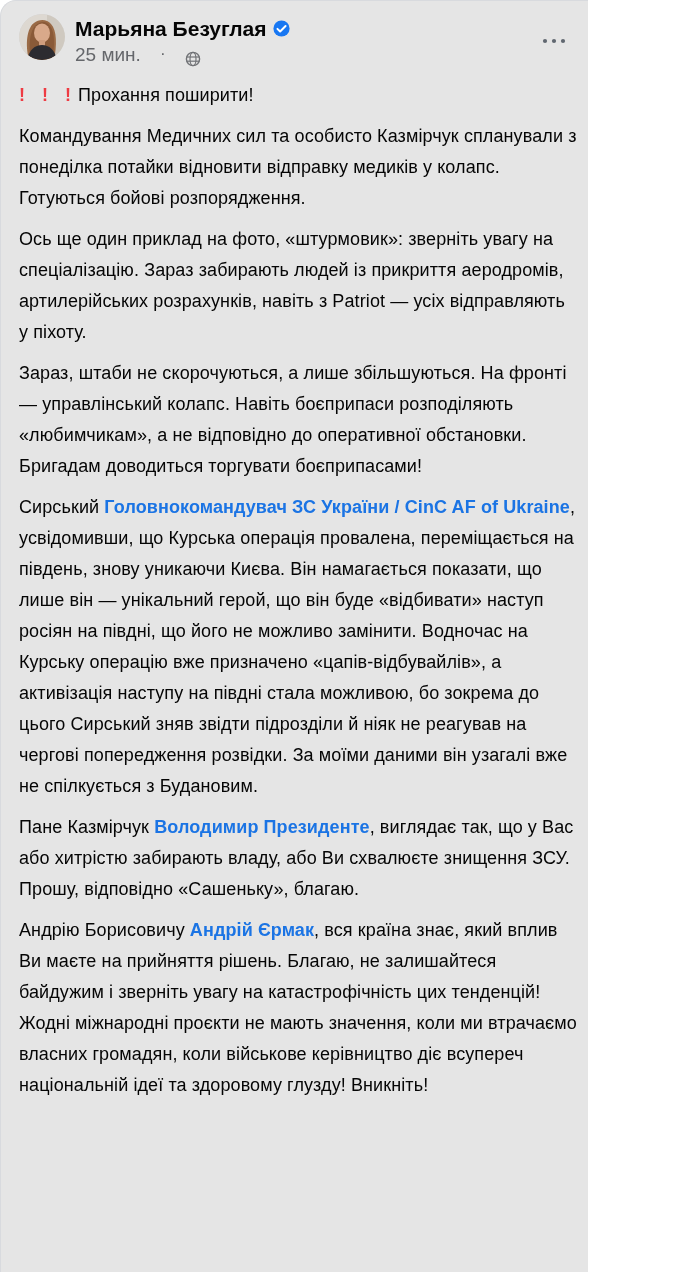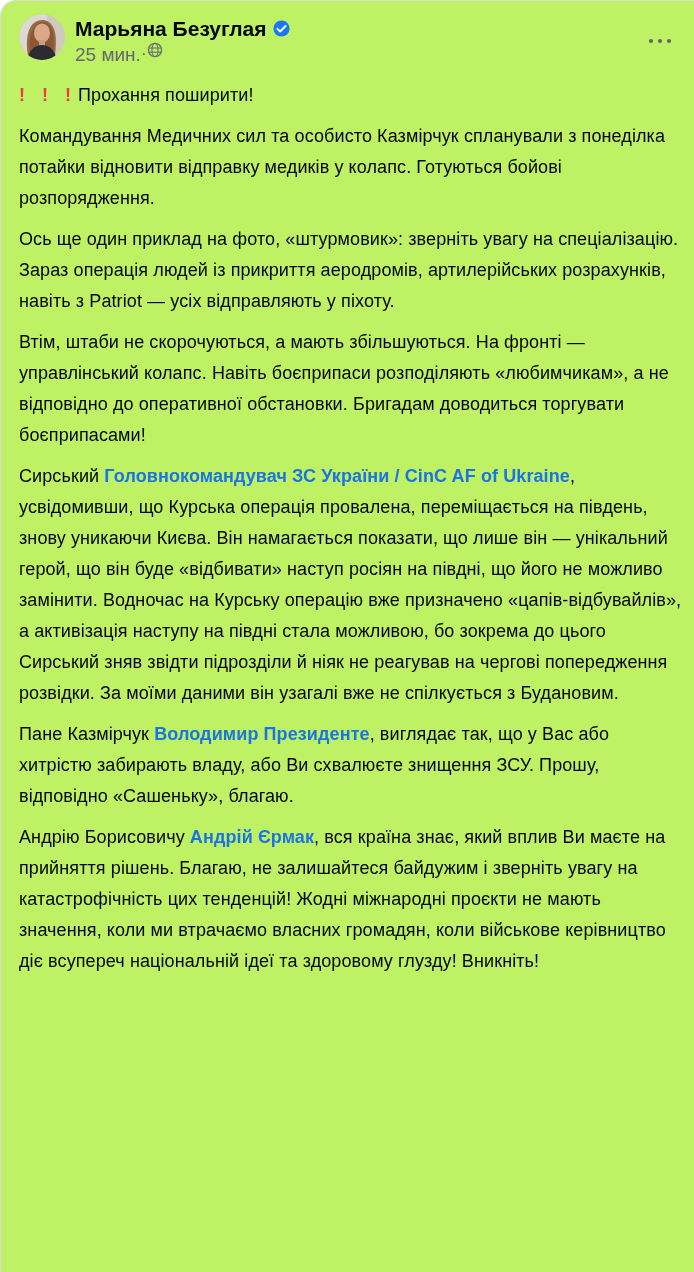--- a/index.html
+++ b/index.html
@@ -11,23 +11,23 @@
     --card-border: #d8dade;
   }
   *{box-sizing:border-box;margin:0;padding:0;}
   html,body{background:#fff;}
   body{
     font-family:"Liberation Sans","DejaVu Sans",sans-serif;
     color:var(--text);
     width:694px;
   }
   .card{
-    width:694px;
+    width:588px;
     min-height:1272px;
-    background:#bef264;
+    background:#e5e5e5;
     border-left:1px solid var(--card-border);
     border-top:1px solid var(--card-border);
     border-top-left-radius:16px;
     overflow:hidden;
     position:relative;
   }
   
   .post-header{
     display:flex;
     align-items:flex-start;
@@ -57,22 +57,22 @@
   }
   .author{
     font-size:21px;
     font-weight:700;
     color:var(--text);
     cursor:pointer;
   }
   .badge{display:inline-flex;width:17px;height:17px;}
   .meta-row{
     display:flex;
-    align-items:flex-start;
-    gap:0;
+    align-items:flex-end;
+    gap:19px;
     color:var(--muted);
     font-size:19px;
     line-height:25px;
   }
   .meta-row .sep{font-size:17px;position:relative;top:-1px;}
   .globe{display:inline-flex;width:16px;height:16px;opacity:.9;}
   .menu-btn{
     position:absolute;
     right:16px;
     top:26px;
@@ -165,20 +165,20 @@
         <circle cx="13" cy="4" r="2.1" fill="#606770"></circle>
         <circle cx="22" cy="4" r="2.1" fill="#606770"></circle>
       </svg>
     </div>
 
   </div>
 
   <div class="post-body" id="post-body">
       <p><span class="seg-excl">! ! !</span><span>Прохання поширити!</span></p>
       <p><span>Командування Медичних сил та особисто Казмірчук спланували з понеділка потайки відновити відправку медиків у колапс. Готуються бойові розпорядження.</span></p>
-      <p><span>Ось ще один приклад на фото, «штурмовик»: зверніть увагу на спеціалізацію. Зараз операція людей із прикриття аеродромів, артилерійських розрахунків, навіть з Patriot — усіх відправляють у піхоту.</span></p>
-      <p><span>Втім, штаби не скорочуються, а мають збільшуються. На фронті — управлінський колапс. Навіть боєприпаси розподіляють «любимчикам», а не відповідно до оперативної обстановки. Бригадам доводиться торгувати боєприпасами!</span></p>
+      <p><span>Ось ще один приклад на фото, «штурмовик»: зверніть увагу на спеціалізацію. Зараз забирають людей із прикриття аеродромів, артилерійських розрахунків, навіть з Patriot — усіх відправляють у піхоту.</span></p>
+      <p><span>Зараз, штаби не скорочуються, а лише збільшуються. На фронті — управлінський колапс. Навіть боєприпаси розподіляють «любимчикам», а не відповідно до оперативної обстановки. Бригадам доводиться торгувати боєприпасами!</span></p>
       <p><span>Сирський </span><span class="seg-link">Головнокомандувач ЗС України / CinC AF of Ukraine</span><span>, усвідомивши, що Курська операція провалена, переміщається на південь, знову уникаючи Києва. Він намагається показати, що лише він — унікальний герой, що він буде «відбивати» наступ росіян на півдні, що його не можливо замінити. Водночас на Курську операцію вже призначено «цапів-відбувайлів», а активізація наступу на півдні стала можливою, бо зокрема до цього Сирський зняв звідти підрозділи й ніяк не реагував на чергові попередження розвідки. За моїми даними він узагалі вже не спілкується з Будановим.</span></p>
       <p><span>Пане Казмірчук </span><span class="seg-link">Володимир Президенте</span><span>, виглядає так, що у Вас або хитрістю забирають владу, або Ви схвалюєте знищення ЗСУ. Прошу, відповідно «Сашеньку», благаю.</span></p>
       <p><span>Андрію Борисовичу </span><span class="seg-link">Андрій Єрмак</span><span>, вся країна знає, який вплив Ви маєте на прийняття рішень. Благаю, не залишайтеся байдужим і зверніть увагу на катастрофічність цих тенденцій! Жодні міжнародні проєкти не мають значення, коли ми втрачаємо власних громадян, коли військове керівництво діє всупереч національній ідеї та здоровому глузду! Вникніть!</span></p>
     </div>
 
 </div>
 
 </body></html>

